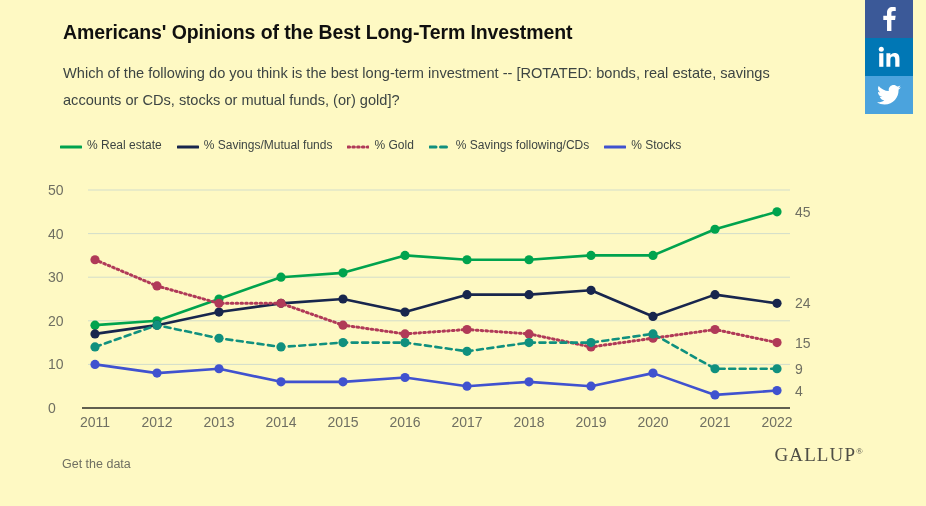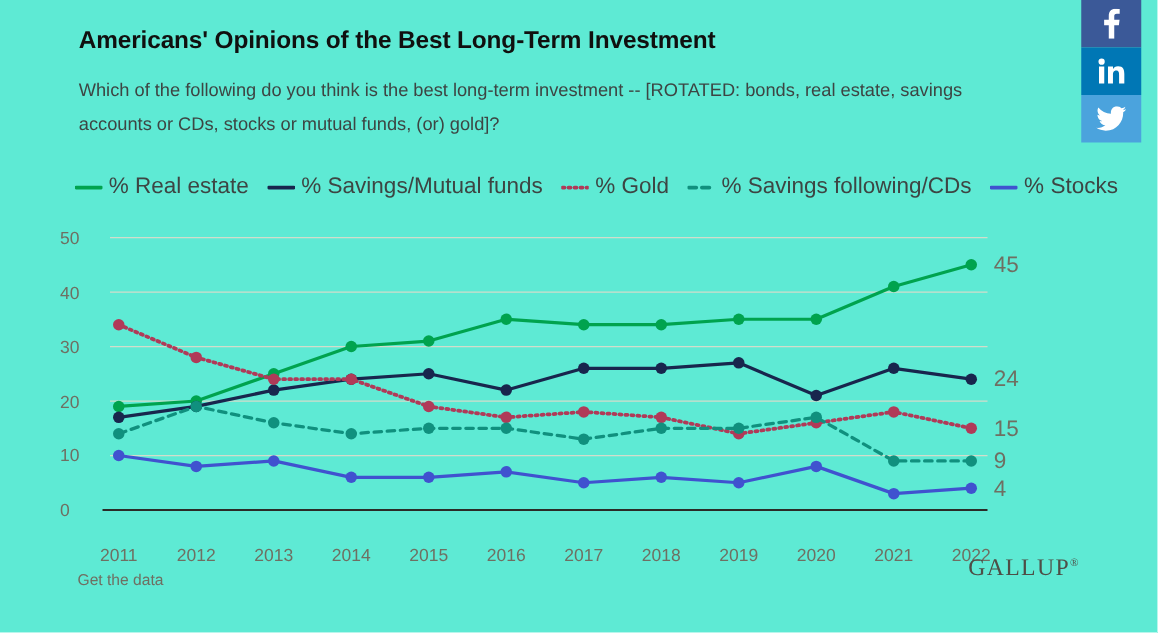--- a/index.html
+++ b/index.html
@@ -7,21 +7,21 @@
     padding: 0;
     background: #ffffff;
   }
   body {
     font-family: "Liberation Sans", sans-serif;
   }
   #gallup-card {
     position: relative;
     width: 926px;
     height: 506px;
-    background: #5eead4;
+    background: #fef9c3;
     overflow: hidden;
   }
 
   
   .social-rail {
     position: absolute;
     top: 0;
     right: 13px;
     width: 48px;
     display: flex;
@@ -71,21 +71,21 @@
     margin-right: 15px;
     white-space: nowrap;
   }
   .legend-swatch {
     width: 22px;
     height: 12px;
     margin-right: 5px;
     flex: 0 0 auto;
   }
   .legend-label {
-    font-size: 18px;
+    font-size: 12px;
     color: #3d4543;
   }
 
   
   .plot-area {
     position: absolute;
     left: 0;
     top: 0;
     width: 926px;
     height: 506px;
@@ -97,25 +97,25 @@
     text-align: left;
     font-size: 14px;
     color: #6f6f62;
     transform: translateY(-50%);
   }
   .xtick {
     position: absolute;
     font-size: 14px;
     color: #6f6f62;
     transform: translateX(-50%);
-    top: 436px;
+    top: 414px;
   }
   .endlabel {
     position: absolute;
-    font-size: 18px;
+    font-size: 14px;
     color: #6f6f62;
     transform: translateY(-50%);
     left: 795px;
   }
 
   
   .get-data {
     position: absolute;
     left: 62px;
     top: 457px;

